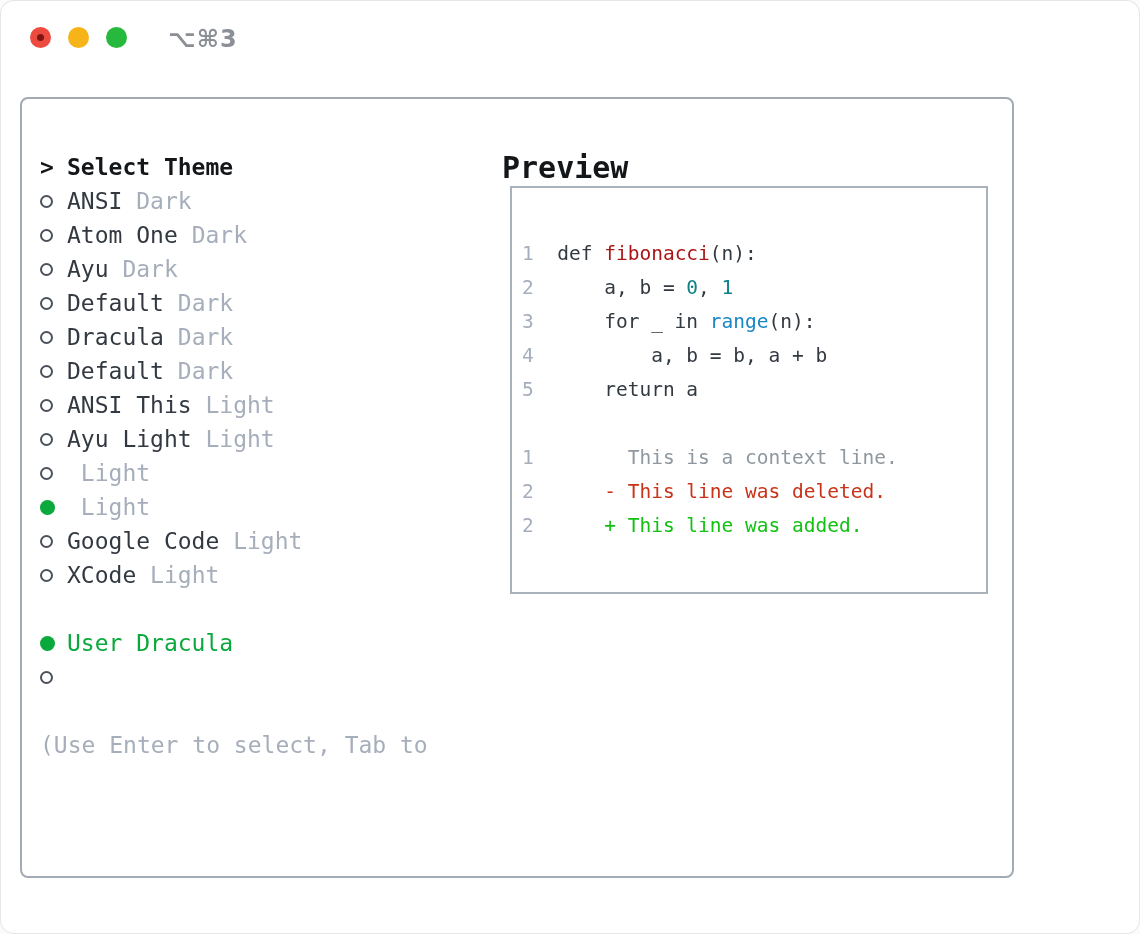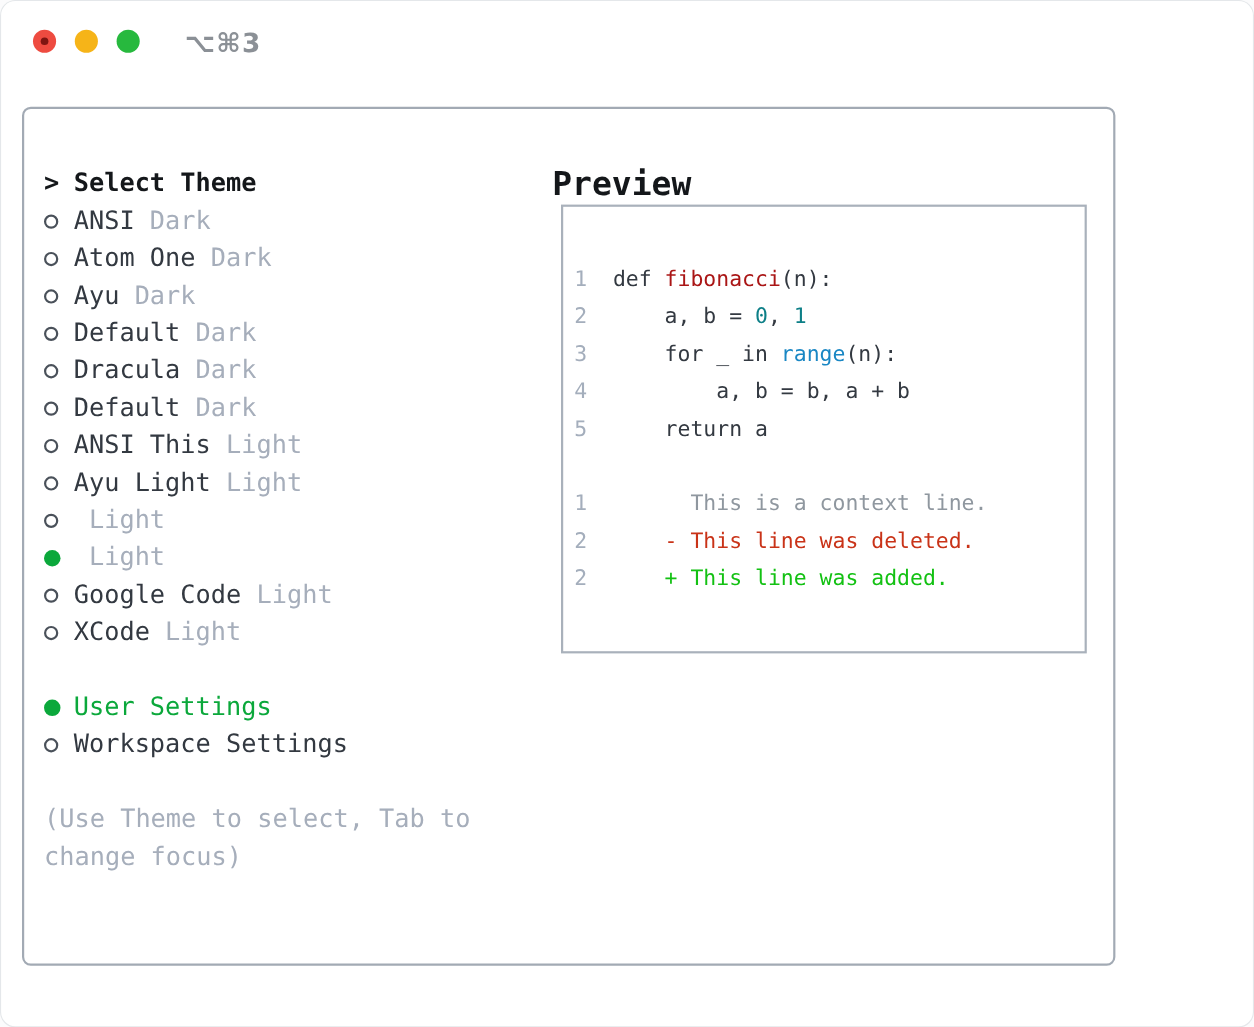--- a/index.html
+++ b/index.html
@@ -91,27 +91,26 @@
           <div class="row"><span class="bullet-col"><span class="circle"></span></span><span class="theme-name">Default</span><span class="variant"> Dark</span></div>
           <div class="row"><span class="bullet-col"><span class="circle"></span></span><span class="theme-name">ANSI This</span><span class="variant"> Light</span></div>
           <div class="row"><span class="bullet-col"><span class="circle"></span></span><span class="theme-name">Ayu Light</span><span class="variant"> Light</span></div>
           <div class="row"><span class="bullet-col"><span class="circle"></span></span><span class="variant"> Light</span></div>
           <div class="row selected"><span class="bullet-col"><span class="circle filled"></span></span><span class="variant"> Light</span></div>
           <div class="row"><span class="bullet-col"><span class="circle"></span></span><span class="theme-name">Google Code</span><span class="variant"> Light</span></div>
           <div class="row"><span class="bullet-col"><span class="circle"></span></span><span class="theme-name">XCode</span><span class="variant"> Light</span></div>
         </div>
       <div class="spacer"></div>
       <div id="apply-list">
-          <div class="row selected"><span class="bullet-col"><span class="circle filled"></span></span><span class="theme-name">User Settings</span></div>
-          <div class="row"><span class="bullet-col"><span class="circle"></span></span><span class="theme-name">Workspace Settings</span></div>
+          <div class="row selected"><span class="bullet-col"><span class="circle filled"></span></span><span class="theme-name">User Dracula</span></div>
+          <div class="row"><span class="bullet-col"><span class="circle"></span></span></div>
         </div>
       <div class="spacer"></div>
       <div id="hint" class="hint">
-          <div>(Use Theme to select, Tab to</div>
-          <div>change focus)</div>
+          <div>(Use Enter to select, Tab to</div>
         </div>
     </div>
 
     <div class="preview-title">Preview</div>
     <div class="preview-box">
       <pre id="preview-code"><div class="pline"><span class="ln">1</span><span class="seg-kw">def </span><span class="seg-fn">fibonacci</span><span class="seg-pl">(n):</span></div><div class="pline"><span class="ln">2</span><span class="seg-pl">    a, b = </span><span class="seg-nu">0</span><span class="seg-pl">, </span><span class="seg-nu">1</span></div><div class="pline"><span class="ln">3</span><span class="seg-pl">    for _ in </span><span class="seg-fc">range</span><span class="seg-pl">(n):</span></div><div class="pline"><span class="ln">4</span><span class="seg-pl">        a, b = b, a + b</span></div><div class="pline"><span class="ln">5</span><span class="seg-pl">    return a</span></div><div class="pline"><span class="ln"></span>&nbsp;</div><div class="pline"><span class="ln">1</span><span class="seg-ctx">      This is a context line.</span></div><div class="pline"><span class="ln">2</span><span class="seg-pl">    </span><span class="seg-del">- This line was deleted.</span></div><div class="pline"><span class="ln">2</span><span class="seg-pl">    </span><span class="seg-add">+ This line was added.</span></div></pre>
     </div>
   </div>
 </div>
 

